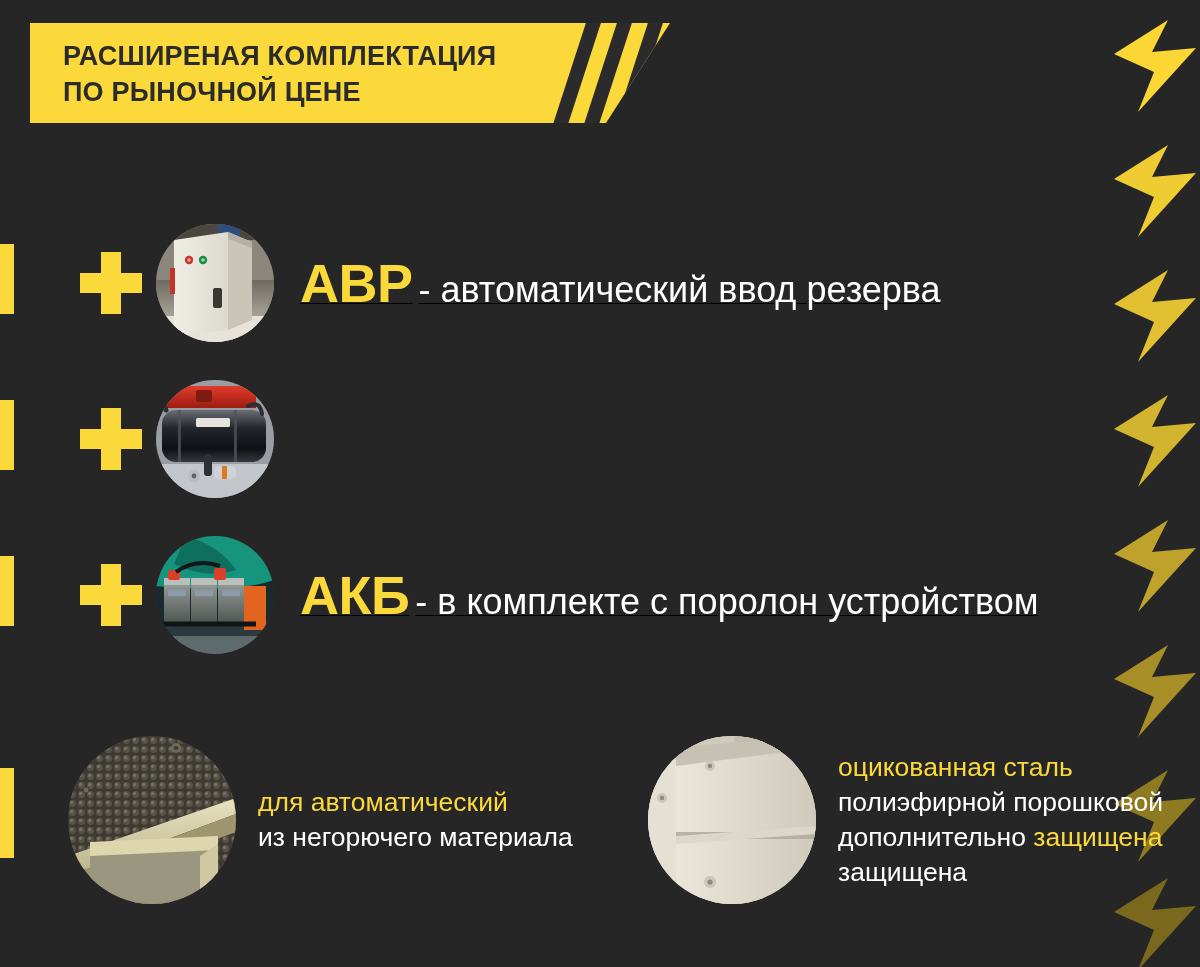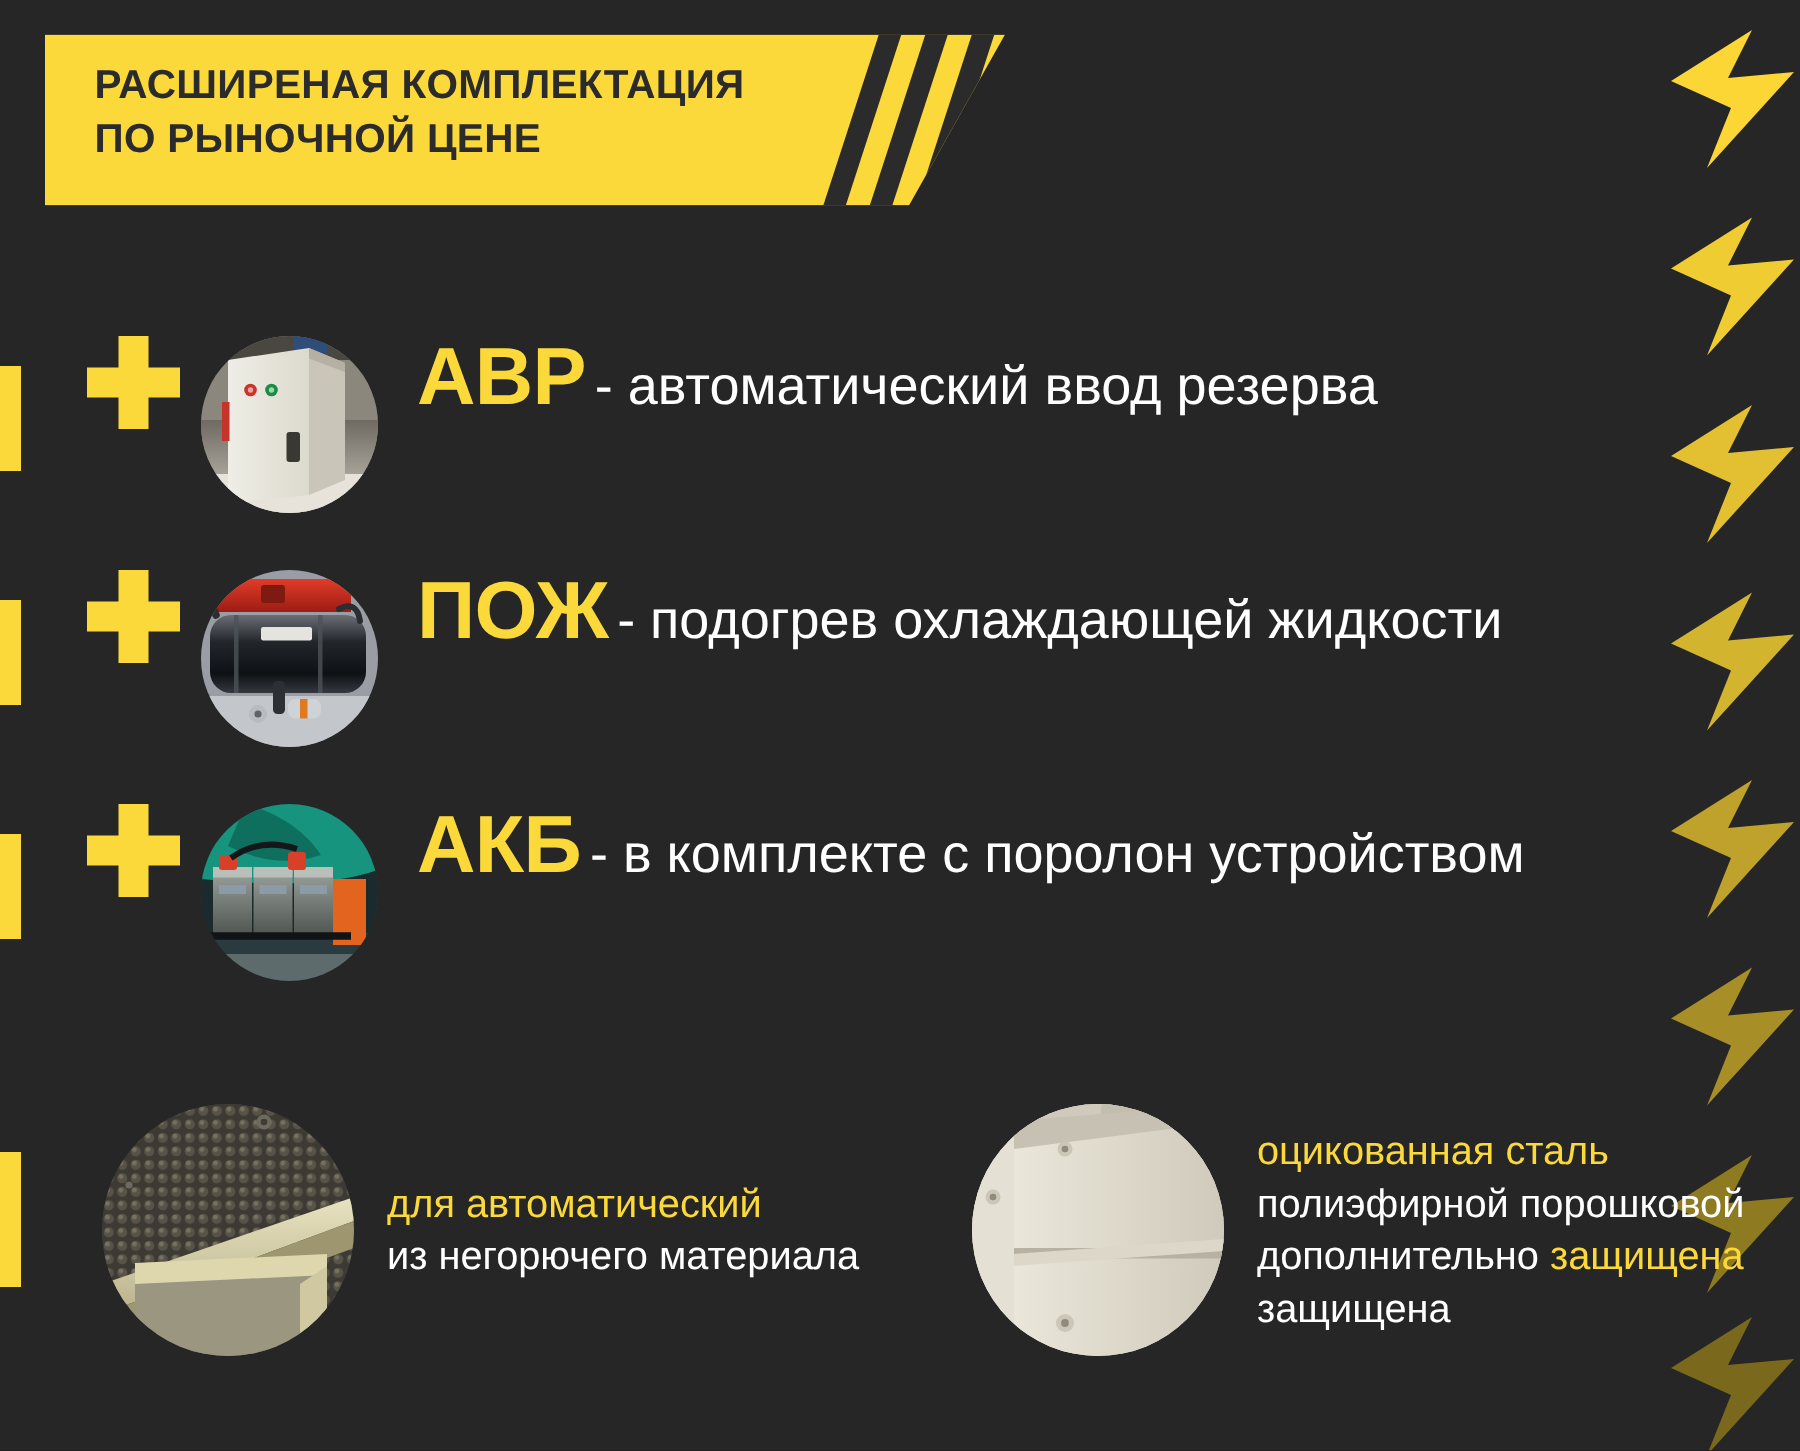--- a/index.html
+++ b/index.html
@@ -19,21 +19,21 @@
     font-family: "Liberation Sans", "DejaVu Sans", sans-serif;
     -webkit-font-smoothing: antialiased;
   }
 
   
   .banner {
     position: absolute;
     left: 30px;
     top: 23px;
     width: 640px;
-    height: 114px;
+    height: 100px;
     background: #FCD93A;
     clip-path: polygon(0 0, 100% 0, 90% 100%, 0 100%);
     overflow: hidden;
   }
   .banner-title {
     position: absolute;
     left: 33px;
     top: 16px;
     margin: 0;
     color: #2b2b2b;
@@ -84,24 +84,25 @@
   .bolt {
     position: absolute;
     right: 2px;
     width: 86px;
     height: 96px;
   }
 
   
   .feature-row {
     position: absolute;
-    left: 58px;
+    left: 80px;
     display: flex;
-    align-items: flex-start;
+    align-items: center;
     height: 118px;
+    text-decoration: underline;
   }
   .plus {
     position: relative;
     width: 62px;
     height: 62px;
     flex: 0 0 62px;
     margin-right: 14px;
   }
   .plus::before, .plus::after {
     content: "";
@@ -266,23 +267,20 @@
         <rect x="78" y="30" width="3" height="52" fill="#4c5257" opacity="0.8"></rect>
         <rect x="40" y="38" width="34" height="9" rx="1.5" fill="#e4e3de"></rect>
         <path d="M10 30 q-6 -12 6 -16" stroke="#2a2d31" stroke-width="5" fill="none" stroke-linecap="round"></path>
         <path d="M92 26 q12 -6 14 8" stroke="#2a2d31" stroke-width="4" fill="none" stroke-linecap="round"></path>
         <rect x="48" y="74" width="8" height="22" rx="3" fill="#2c3034"></rect>
         <rect x="58" y="86" width="22" height="13" rx="5" fill="#cfd2d6"></rect>
         <rect x="66" y="86" width="5" height="13" fill="#e07a1f"></rect>
         <circle cx="38" cy="96" r="6" fill="#b7bcc1"></circle>
         <circle cx="38" cy="96" r="2.4" fill="#5e6368"></circle>
       </svg>
-    </div>
-    <div class="feature-text">
-      <span class="abbr">ПОЖ</span><span class="desc">- подогрев охлаждающей жидкости</span>
     </div>
   </div>
 
   <div class="feature-row" style="top:536px">
     <div class="plus"></div>
     <div class="thumb thumb-row">
       <svg viewBox="0 0 118 118" preserveAspectRatio="xMidYMid slice">
         <defs>
           <linearGradient id="batt" x1="0" y1="0" x2="0" y2="1">
             <stop offset="0" stop-color="#9ea49f"></stop>

